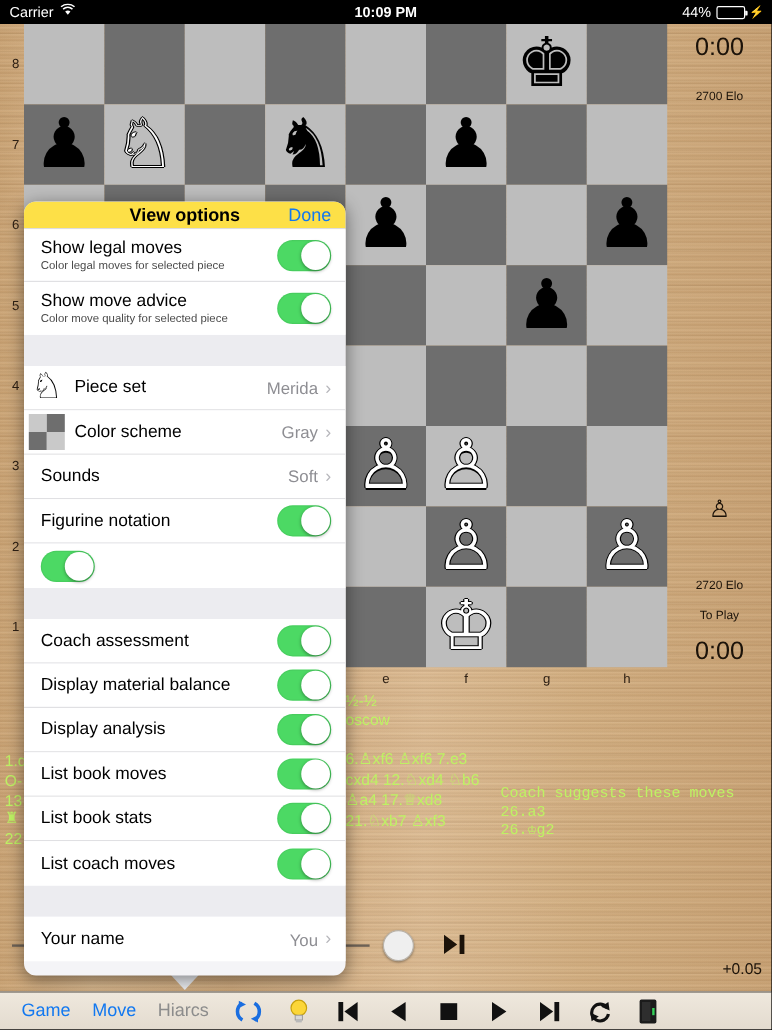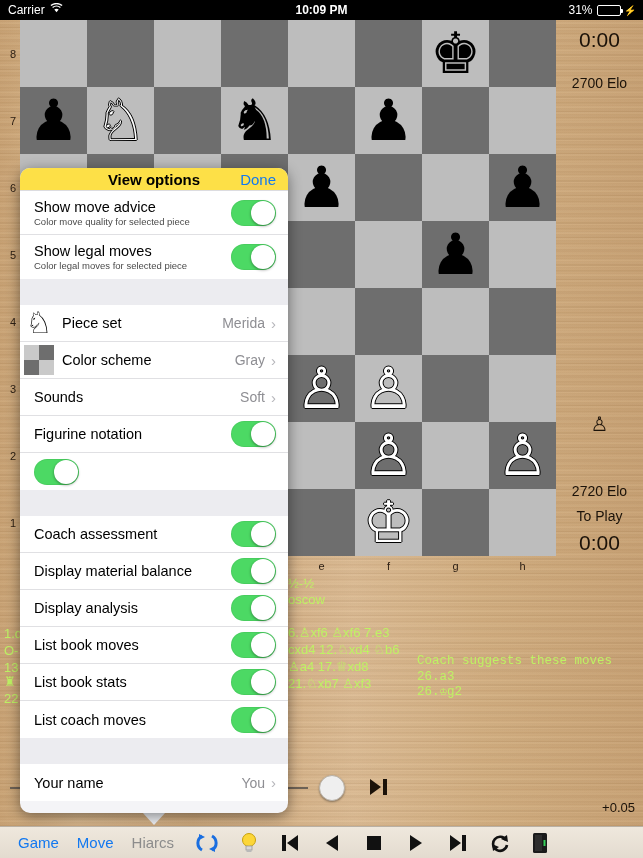--- a/index.html
+++ b/index.html
@@ -61,21 +61,21 @@
   .coord {
     position: absolute; color: #2e2014; font-size: 11px;
     font-family: "Liberation Sans", sans-serif;
   }
   .rank-lab { left: 6px; width: 14px; text-align: center; }
   .file-lab { top: 560px; width: 67px; text-align: center; }
 
   
   .rinfo { position: absolute; color: #1b1209; text-align: center; width: 87px; left: 556px; }
   .rinfo.clk { font-size: 21px; }
-  .rinfo.sml { font-size: 14px; }
+  .rinfo.sml { font-size: 10px; }
   .pawn-ico { position: absolute; left: 556px; width: 87px; text-align: center; font-size: 20px; color: #1b1209; }
 
   
   .gtext {
     position: absolute; color: #bef264;
     font-family: "Liberation Sans", sans-serif; font-size: 13px; line-height: 17px;
     white-space: pre;
   }
   .gtext.mono {
     font-family: "Liberation Mono", monospace; font-size: 12.5px; line-height: 15px;
@@ -161,21 +161,21 @@
       <span class="wifi-ico">
         <svg width="13" height="10" viewBox="0 0 13 10">
             <path d="M6.5 9.2 L4.3 6.6 a3.4 3.4 0 0 1 4.4 0 Z" fill="#fff"></path>
             <path d="M2.6 4.6 a6 6 0 0 1 7.8 0" stroke="#fff" stroke-width="1.3" fill="none"></path>
             <path d="M0.9 2.6 a8.6 8.6 0 0 1 11.2 0" stroke="#fff" stroke-width="1.3" fill="none"></path>
           </svg>
       </span>
     </div>
     <div class="sb-center">10:09 PM</div>
     <div class="sb-right">
-      <span>31%</span>
+      <span>44%</span>
       <span class="batt"><span class="batt-fill" style="width:96%"></span></span>
       <span class="bolt">⚡</span>
     </div>
   </div>
 
   <div class="wood"></div>
 
   <div class="board" id="board">
       <div class="sq light"></div>
       <div class="sq dark"></div>
@@ -327,31 +327,31 @@
   <div class="pop-arrow"></div>
   <div class="popover">
     <div class="pop-header">
       <span class="pop-title">View options</span>
       <span class="pop-done">Done</span>
     </div>
     <div id="pop-body">
         <div class="group">
           <div class="row tall">
             <div class="row-text">
+              <div class="row-label">Show legal moves</div>
+              <div class="row-sub">Color legal moves for selected piece</div>
+            </div>
+            <div class="toggle">
+              <span class="knob"></span>
+            </div>
+          </div>
+          <div class="row tall">
+            <div class="row-text">
               <div class="row-label">Show move advice</div>
               <div class="row-sub">Color move quality for selected piece</div>
-            </div>
-            <div class="toggle">
-              <span class="knob"></span>
-            </div>
-          </div>
-          <div class="row tall">
-            <div class="row-text">
-              <div class="row-label">Show legal moves</div>
-              <div class="row-sub">Color legal moves for selected piece</div>
             </div>
             <div class="toggle">
               <span class="knob"></span>
             </div>
           </div>
         </div>
         <div class="gap"></div>
         <div class="group">
           <div class="row indent-row">
             <div class="thumb-icon">

